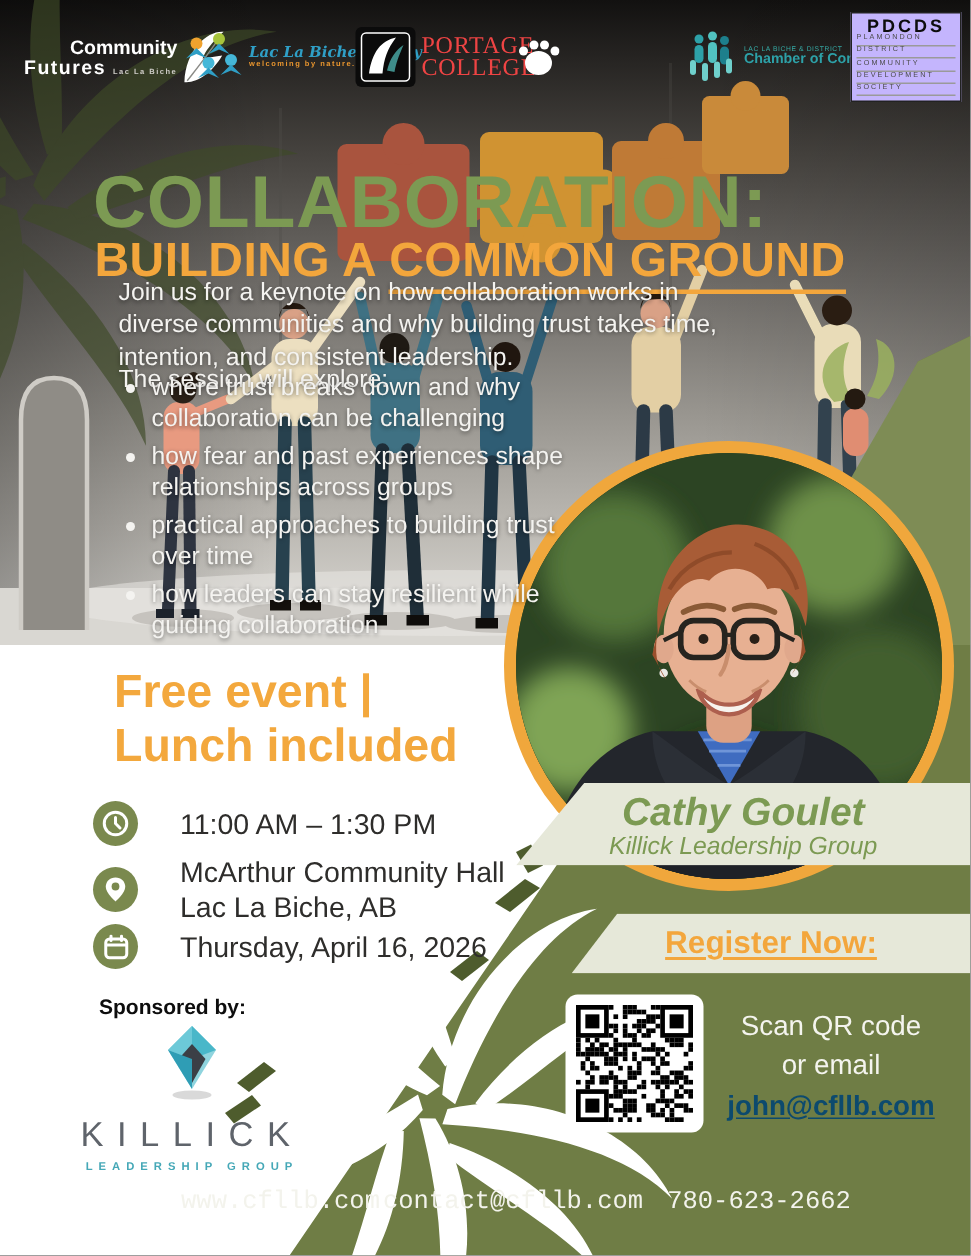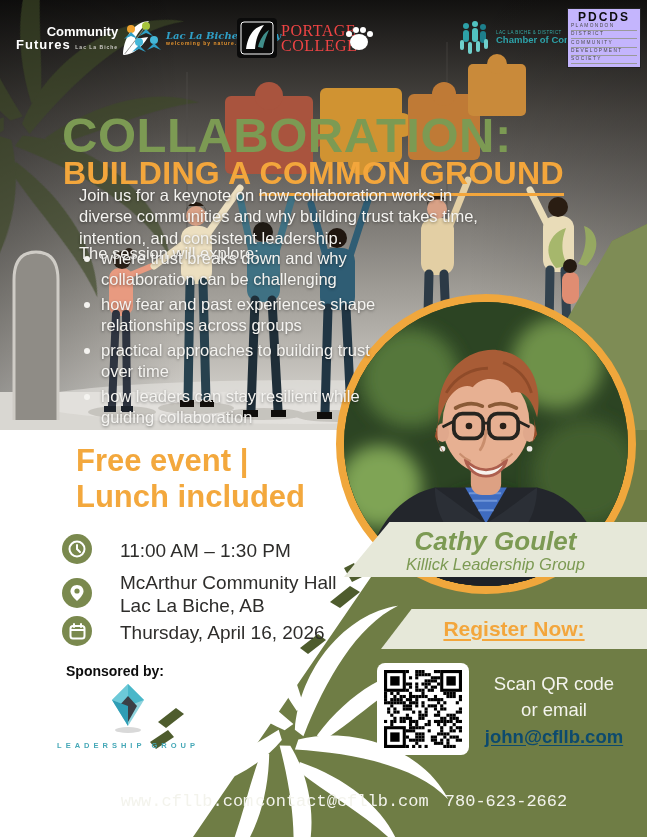--- a/index.html
+++ b/index.html
@@ -684,20 +684,21 @@
   <div class="sponsored">Sponsored by:</div>
   <div class="killick">
     <svg width="40" height="52" viewBox="0 0 40 52">
       <ellipse cx="20" cy="48" rx="13" ry="3" fill="#d9d9d9"></ellipse>
       <polygon points="20,2 36,18 20,44 4,18" fill="#8fd4de"></polygon>
       <polygon points="20,2 36,18 20,24" fill="#49b7c9"></polygon>
       <polygon points="20,2 4,18 20,24" fill="#6cc9d8"></polygon>
       <polygon points="20,14 29,24 20,40 11,24" fill="#3b3f46"></polygon>
       <polygon points="4,18 20,24 20,44" fill="#2f9db5"></polygon>
     </svg>
+    <div class="killick-name">KILLICK</div>
     <div class="killick-sub">LEADERSHIP GROUP</div>
   </div>
 
   <div class="footer-item" style="left:187px">www.cfllb.com</div>
   <div class="footer-item" style="left:342px">contact@cfllb.com</div>
   <div class="footer-item" style="left:506px">780-623-2662</div>
 
 </div>
 
 </body></html>

